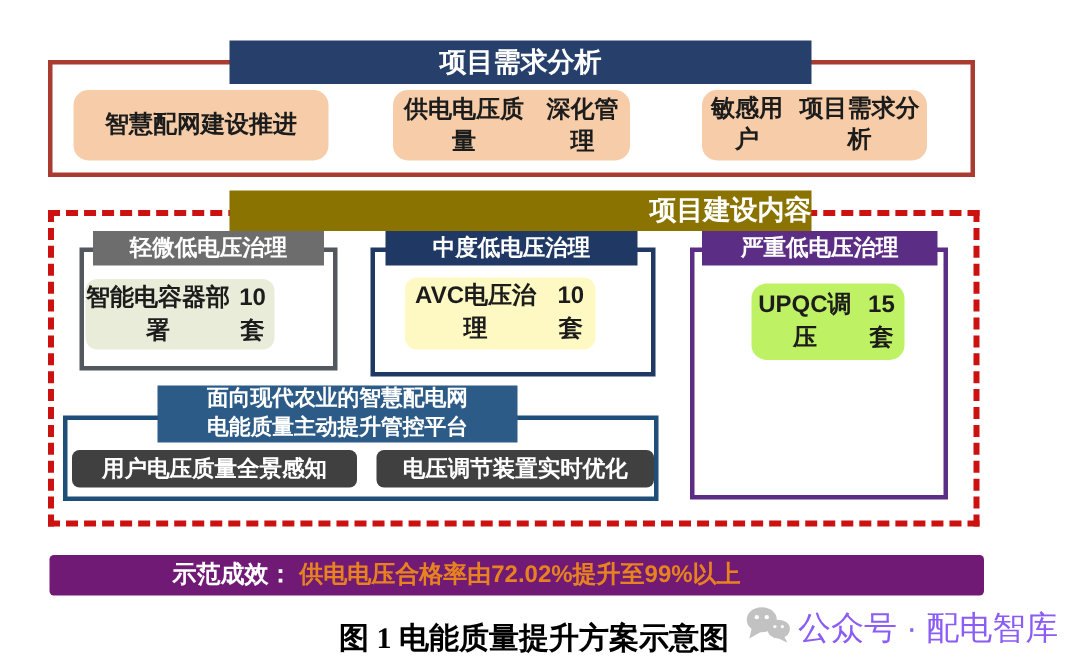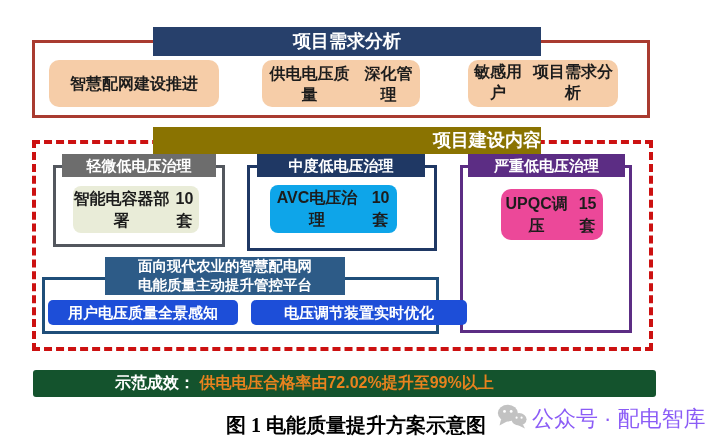--- a/index.html
+++ b/index.html
@@ -24,33 +24,33 @@
   .cons-outline { left:32px; top:140px; width:621px; height:211px; border:4px dashed #cc1111; z-index:0; }
   .cons-header  { left:153px; top:127px; width:388px; height:27px; background:#8a7301; font-size:18px; line-height:27px;text-align:right; }
   .colbox { background:#ffffff; z-index:1; }
   .col1-box { left:53px;  top:165px; width:172px; height:82px;  border:3px solid #53575e; }
   .col2-box { left:247px; top:165px; width:190px; height:86px;  border:3px solid #1f3864; }
   .col3-box { left:460px; top:165px; width:172px; height:168px; border:3px solid #5c2d84; }
   .col1-header { left:62px;  top:154px; width:154px; height:23px; background:#6d6d6d; font-size:15px; line-height:23px; }
   .col2-header { left:257px; top:154px; width:168px; height:23px; background:#1f3864; font-size:15px; line-height:23px; }
   .col3-header { left:468px; top:154px; width:157px; height:23px; background:#5c2d84; font-size:15px; line-height:23px; }
   .inner { border-radius:8px; font-size:16px; line-height:22px; }
-  .col1-inner  { left:73px;  top:186px; width:126px; height:47px; background:#e9ecd8; }
-  .col2-inner  { left:270px; top:185px; width:127px; height:48px; background:#0ea5e9; }
-  .col3-inner1 { left:501px; top:189px; width:102px; height:51px; background:#ec4899; border-radius:10px; }
+  .col1-inner  { left:57px;  top:186px; width:126px; height:47px; background:#e9ecd8; }
+  .col2-inner  { left:270px; top:185px; width:127px; height:48px; background:#fef9c3; }
+  .col3-inner1 { left:501px; top:189px; width:102px; height:51px; background:#bef264; border-radius:10px; }
   .col3-inner2 { left:504px; top:260px; width:97px;  height:48px; background:#e3d3f1; border-radius:10px; }
   
   .plat-box    { left:42px;  top:277px; width:397px; height:57px; border:3px solid #1f4e79; background:transparent; z-index:1; }
   .plat-header { left:105px; top:257px; width:240px; height:38px; background:#2d5b87; font-size:14.5px; line-height:19px; }
-  .pill { background:#1d4ed8; border-radius:5px; color:#ffffff; font-weight:bold;
+  .pill { background:#404040; border-radius:5px; color:#ffffff; font-weight:bold;
           font-size:15px; line-height:25px; text-align:center; z-index:2; }
   .pill1 { left:48px;  top:300px; width:190px; height:25px; }
-  .pill2 { left:251px; top:300px; width:216px; height:25px; }
+  .pill2 { left:251px; top:300px; width:185px; height:25px; }
   
-  .result-bar { left:33px; top:370px; width:623px; height:27px; background:#14532d; border-radius:3px;
+  .result-bar { left:33px; top:370px; width:623px; height:27px; background:#701a75; border-radius:3px;
                 display:flex; align-items:center; padding-left:82px; font-size:16px; font-weight:bold; }
   .result-label { color:#ffffff; white-space:pre; }
   .result-value { color:#e8821e; }
   
   .watermark { left:497px; top:403px; display:flex; align-items:center; gap:5px;
                color:#8b5cf6; font-size:22px; }
   .caption { left:0; top:412px; width:712px; text-align:center; font-size:20px; font-weight:bold;
              color:#000000; font-family:"Liberation Serif","DejaVu Serif",serif; }
 </style>
 </head>

